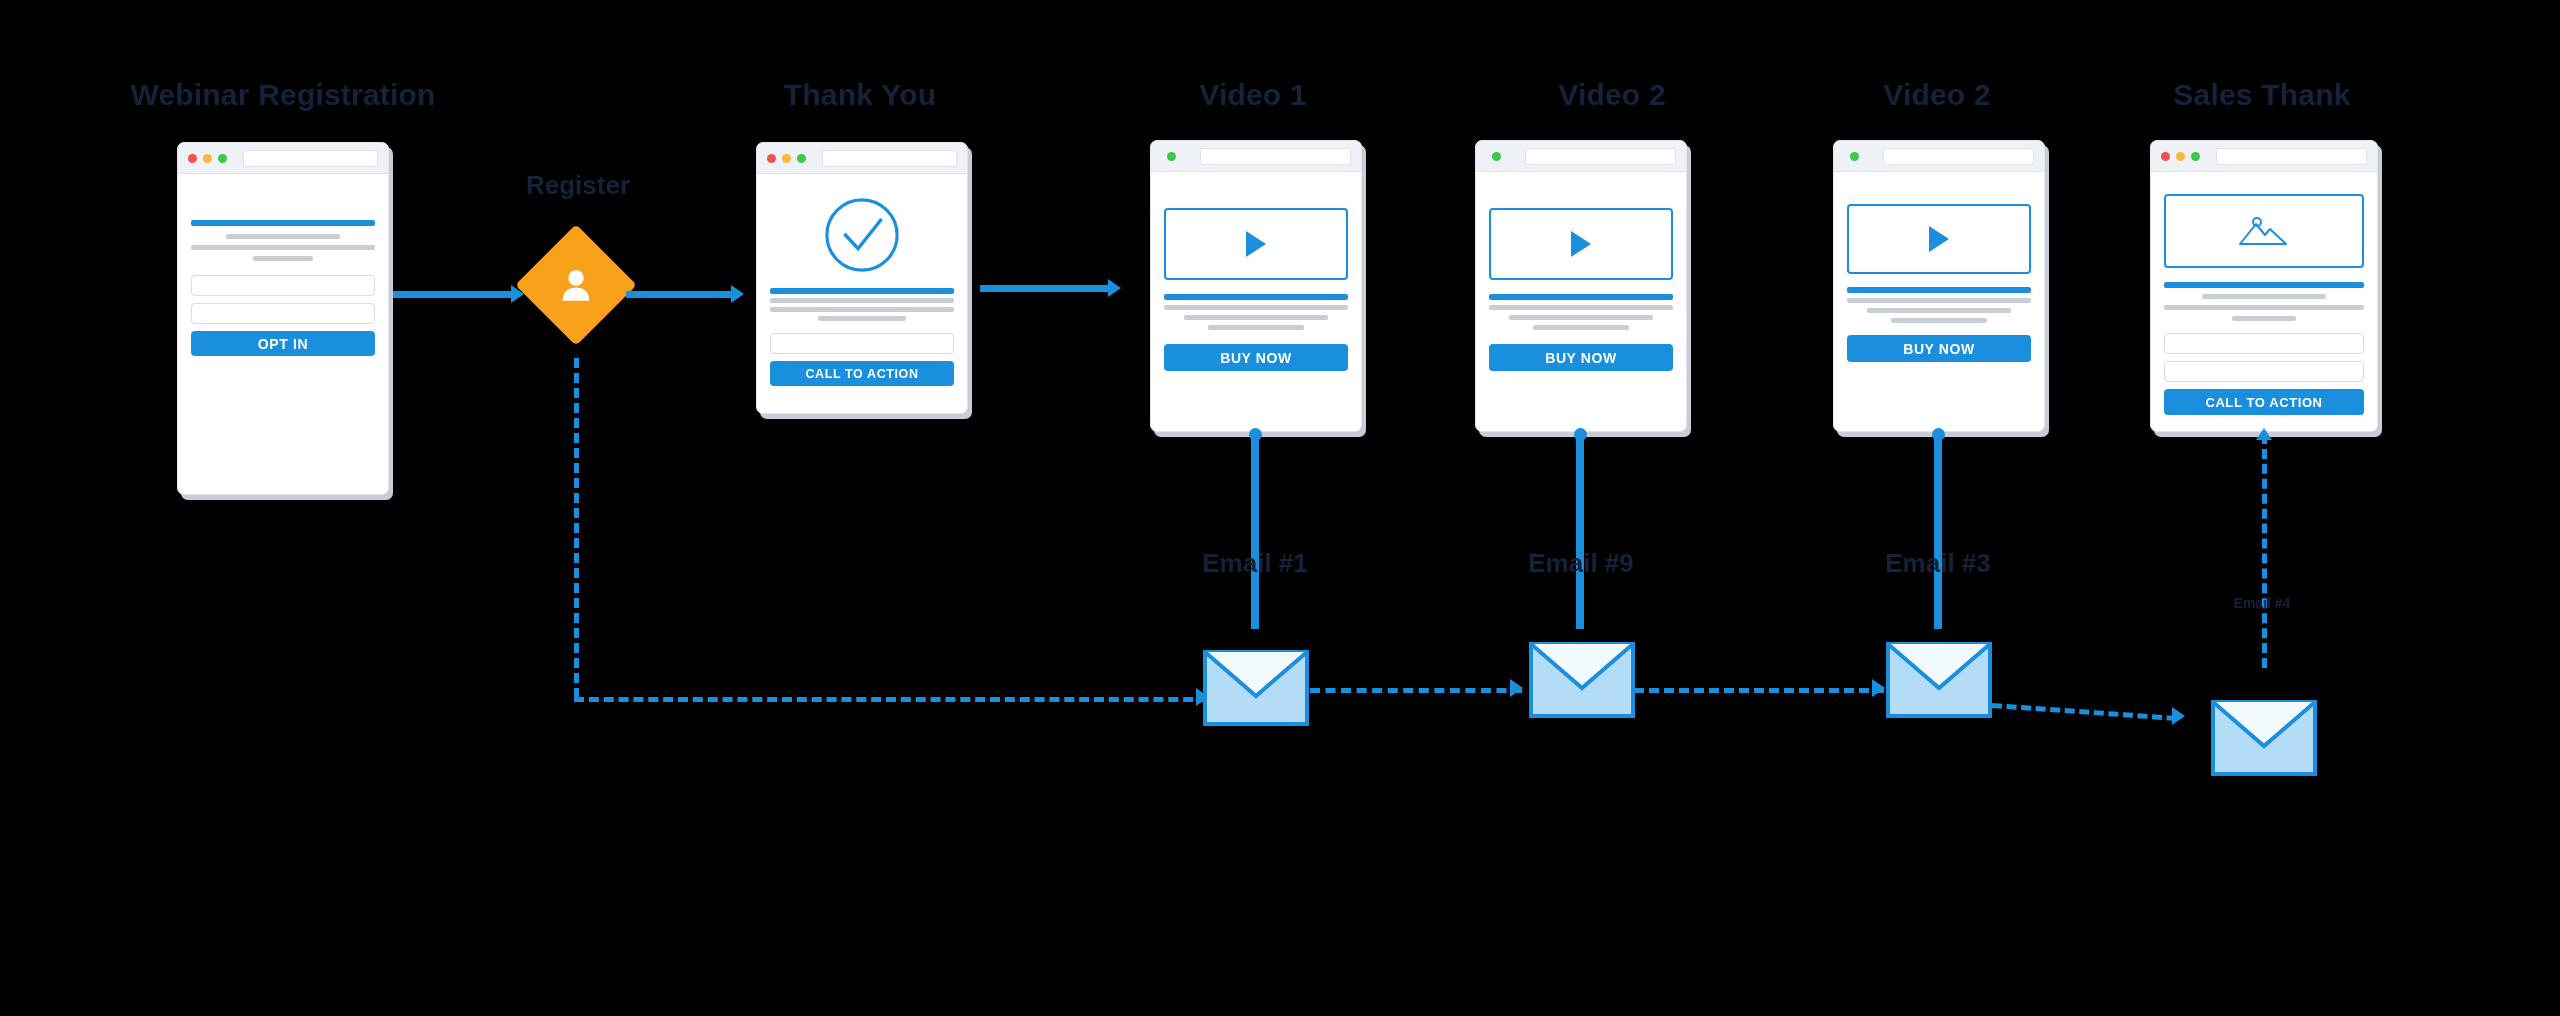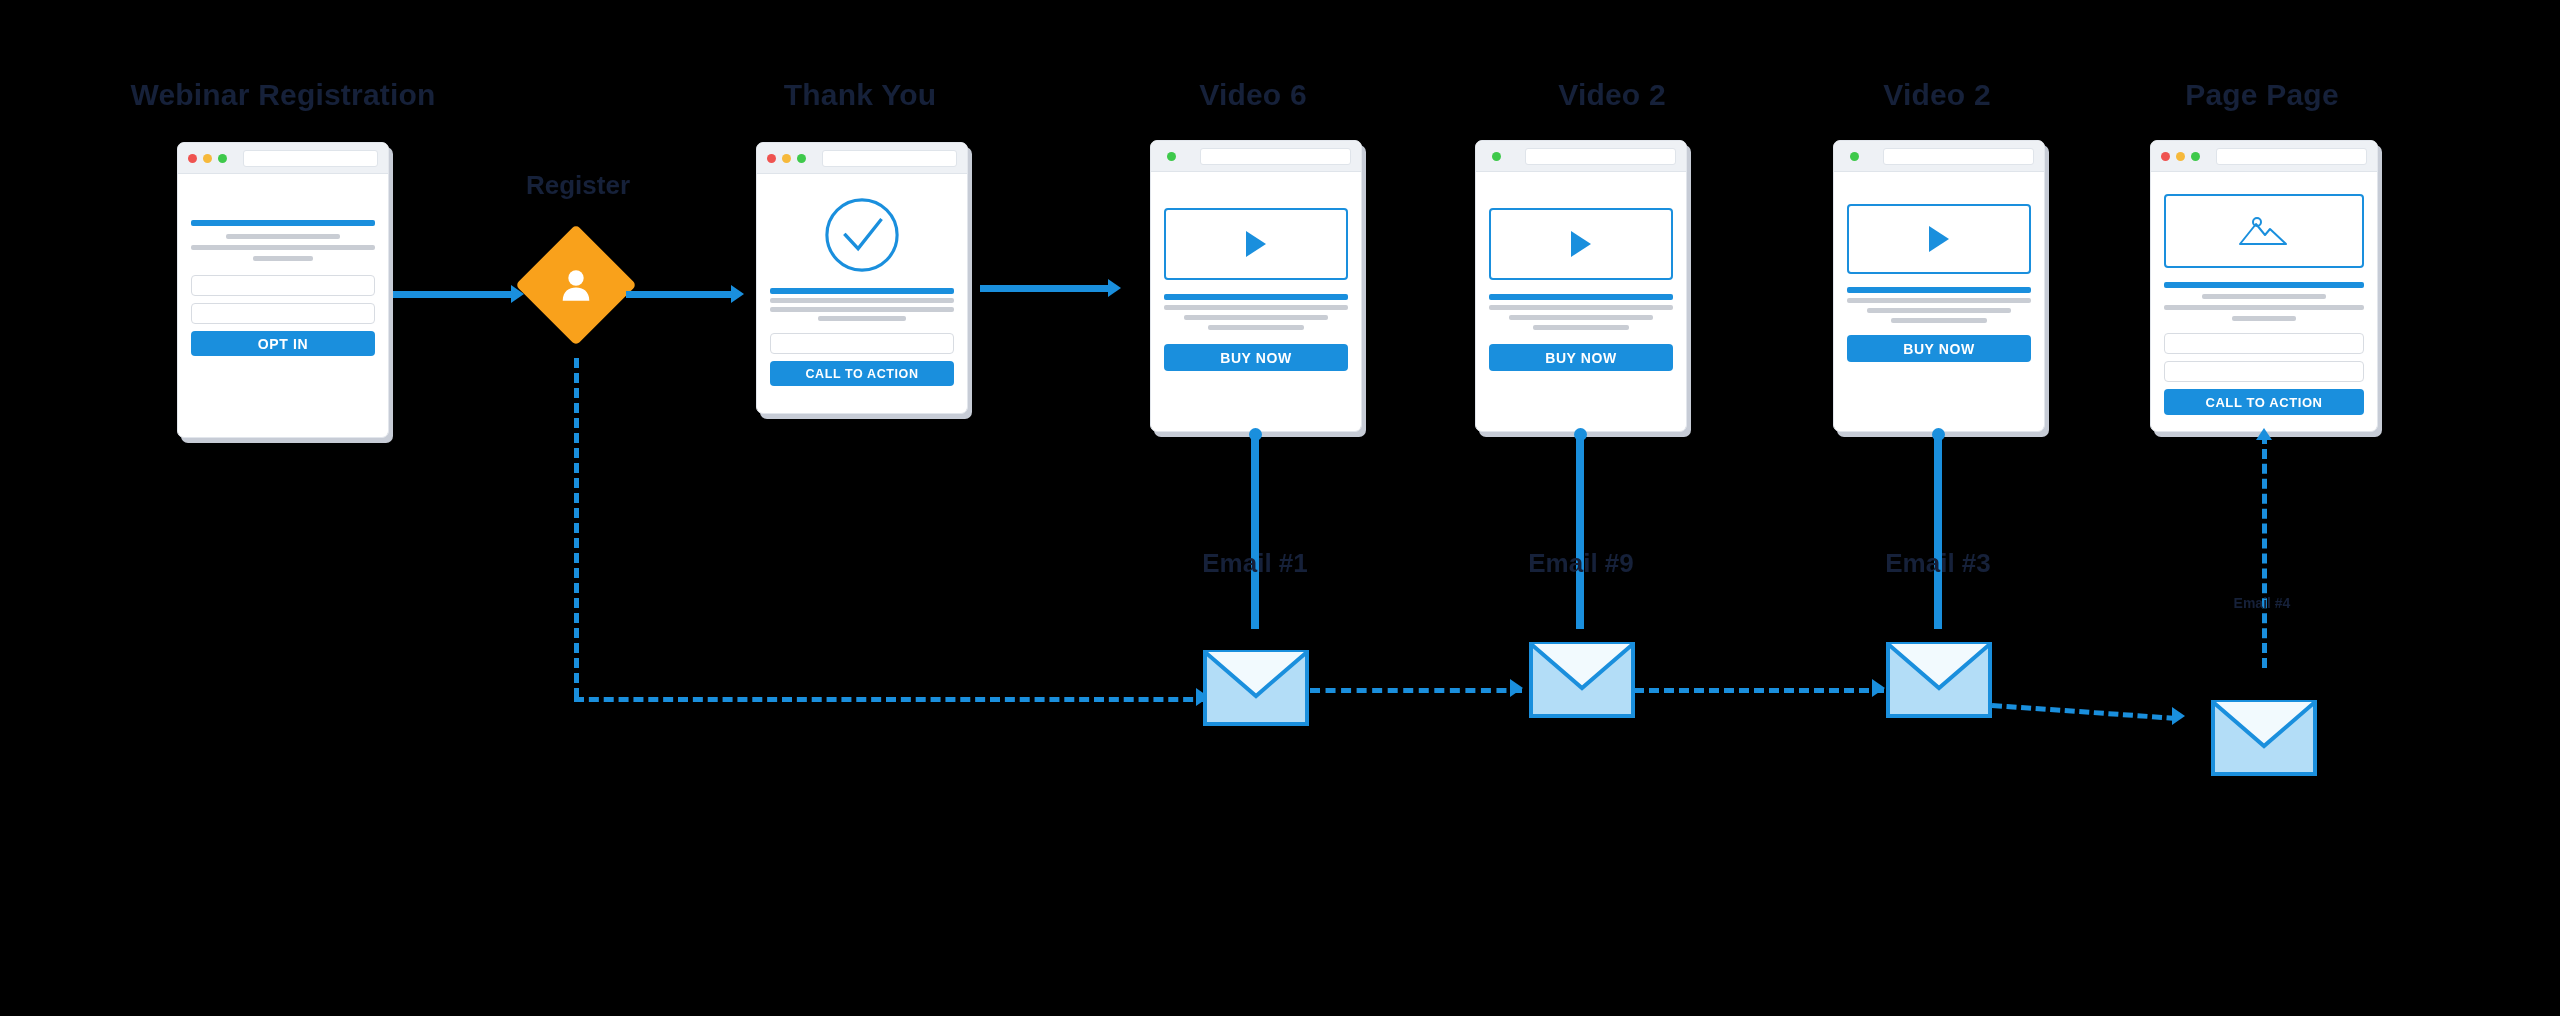--- a/index.html
+++ b/index.html
@@ -87,26 +87,26 @@
   }
   .dot-cap{position:absolute;width:13px;height:13px;border-radius:50%;background:#1a8fdd;}
 </style>
 </head>
 <body>
 
 <div class="stage">
 
   <div class="col-title" style="left:283px;top:78px;">Webinar Registration</div>
   <div class="col-title" style="left:860px;top:78px;">Thank You</div>
-  <div class="col-title" style="left:1253px;top:78px;">Video 6</div>
+  <div class="col-title" style="left:1253px;top:78px;">Video 1</div>
   <div class="col-title" style="left:1580px;top:78px;margin-left:32px;">Video 2</div>
   <div class="col-title" style="left:1937px;top:78px;">Video 2</div>
-  <div class="col-title" style="left:2262px;top:78px;">Page Page</div>
-
-  <div class="browser" style="left:177px;top:142px;width:212px;height:296px;">
+  <div class="col-title" style="left:2262px;top:78px;">Sales Thank</div>
+
+  <div class="browser" style="left:177px;top:142px;width:212px;height:353px;">
     <div class="bw-bar">
       <span class="dot r"></span>
       <span class="dot y"></span>
       <span class="dot g"></span>
       <span class="bw-url"></span>
     </div>
     <div class="bw-body" style="padding-top:46px;">
       <div class="hline blue"></div>
       <div class="hline" style="width:62%;"></div>
       <div class="hline" style="width:100%;"></div>

